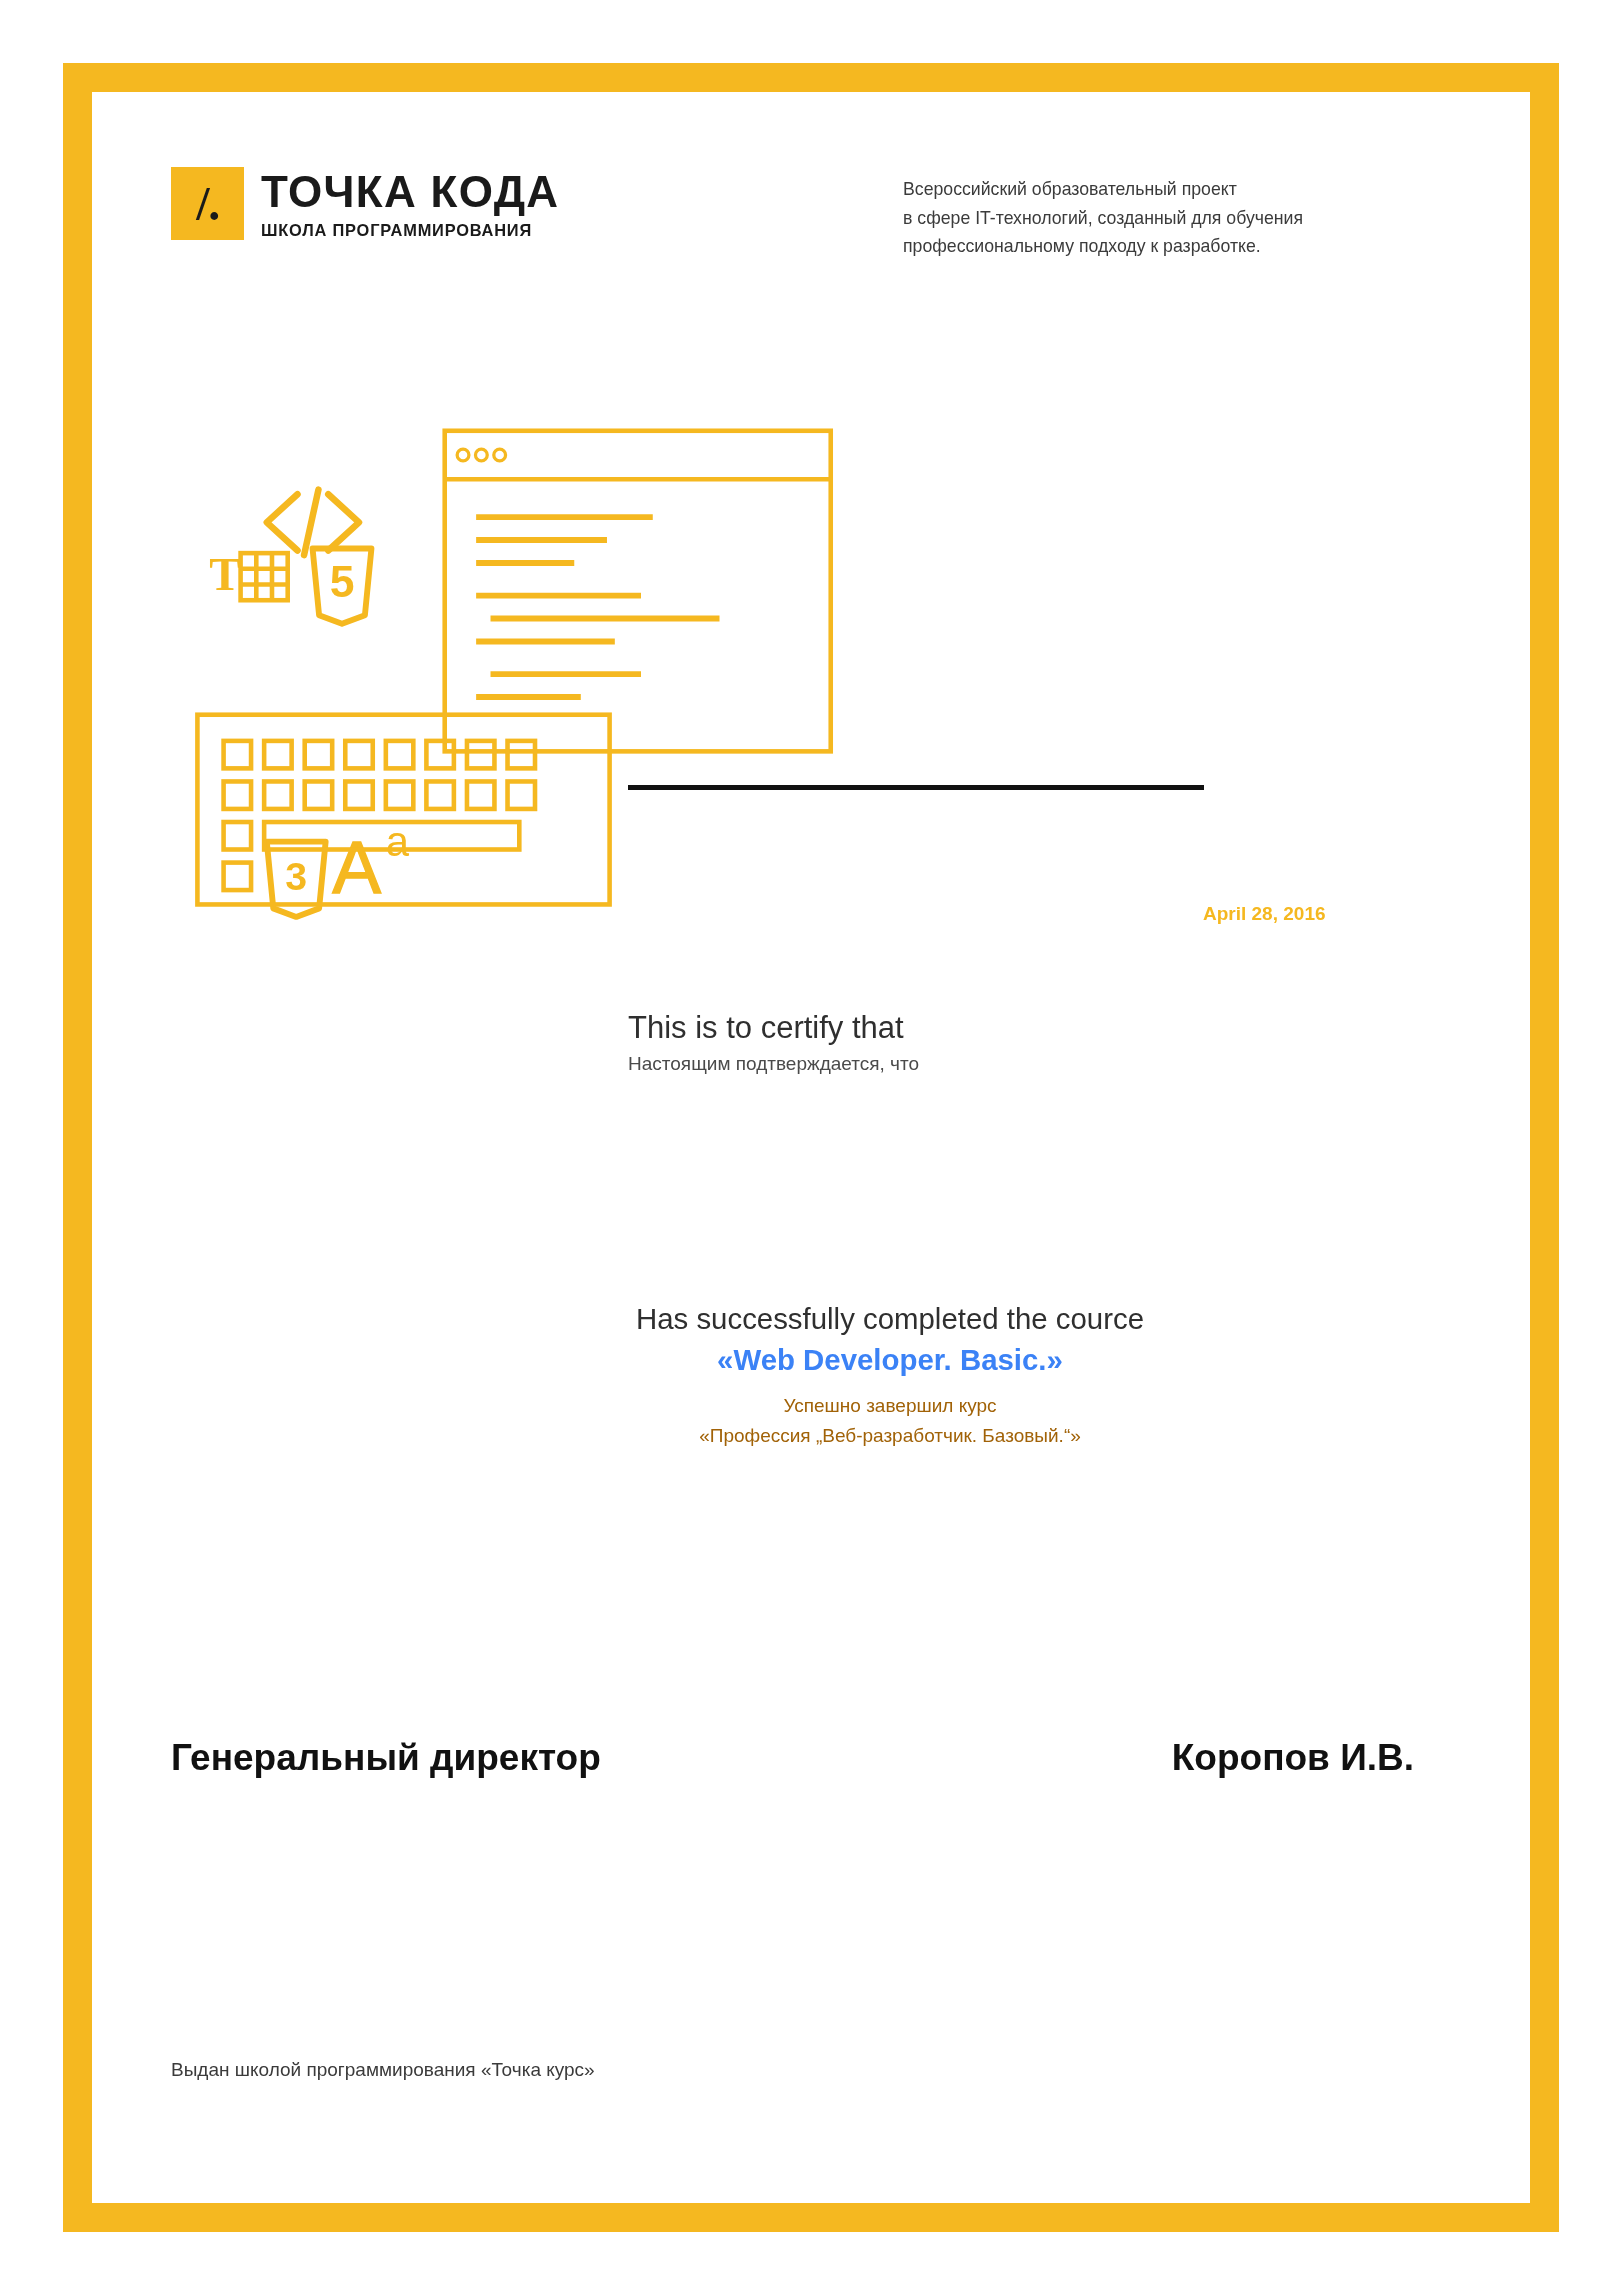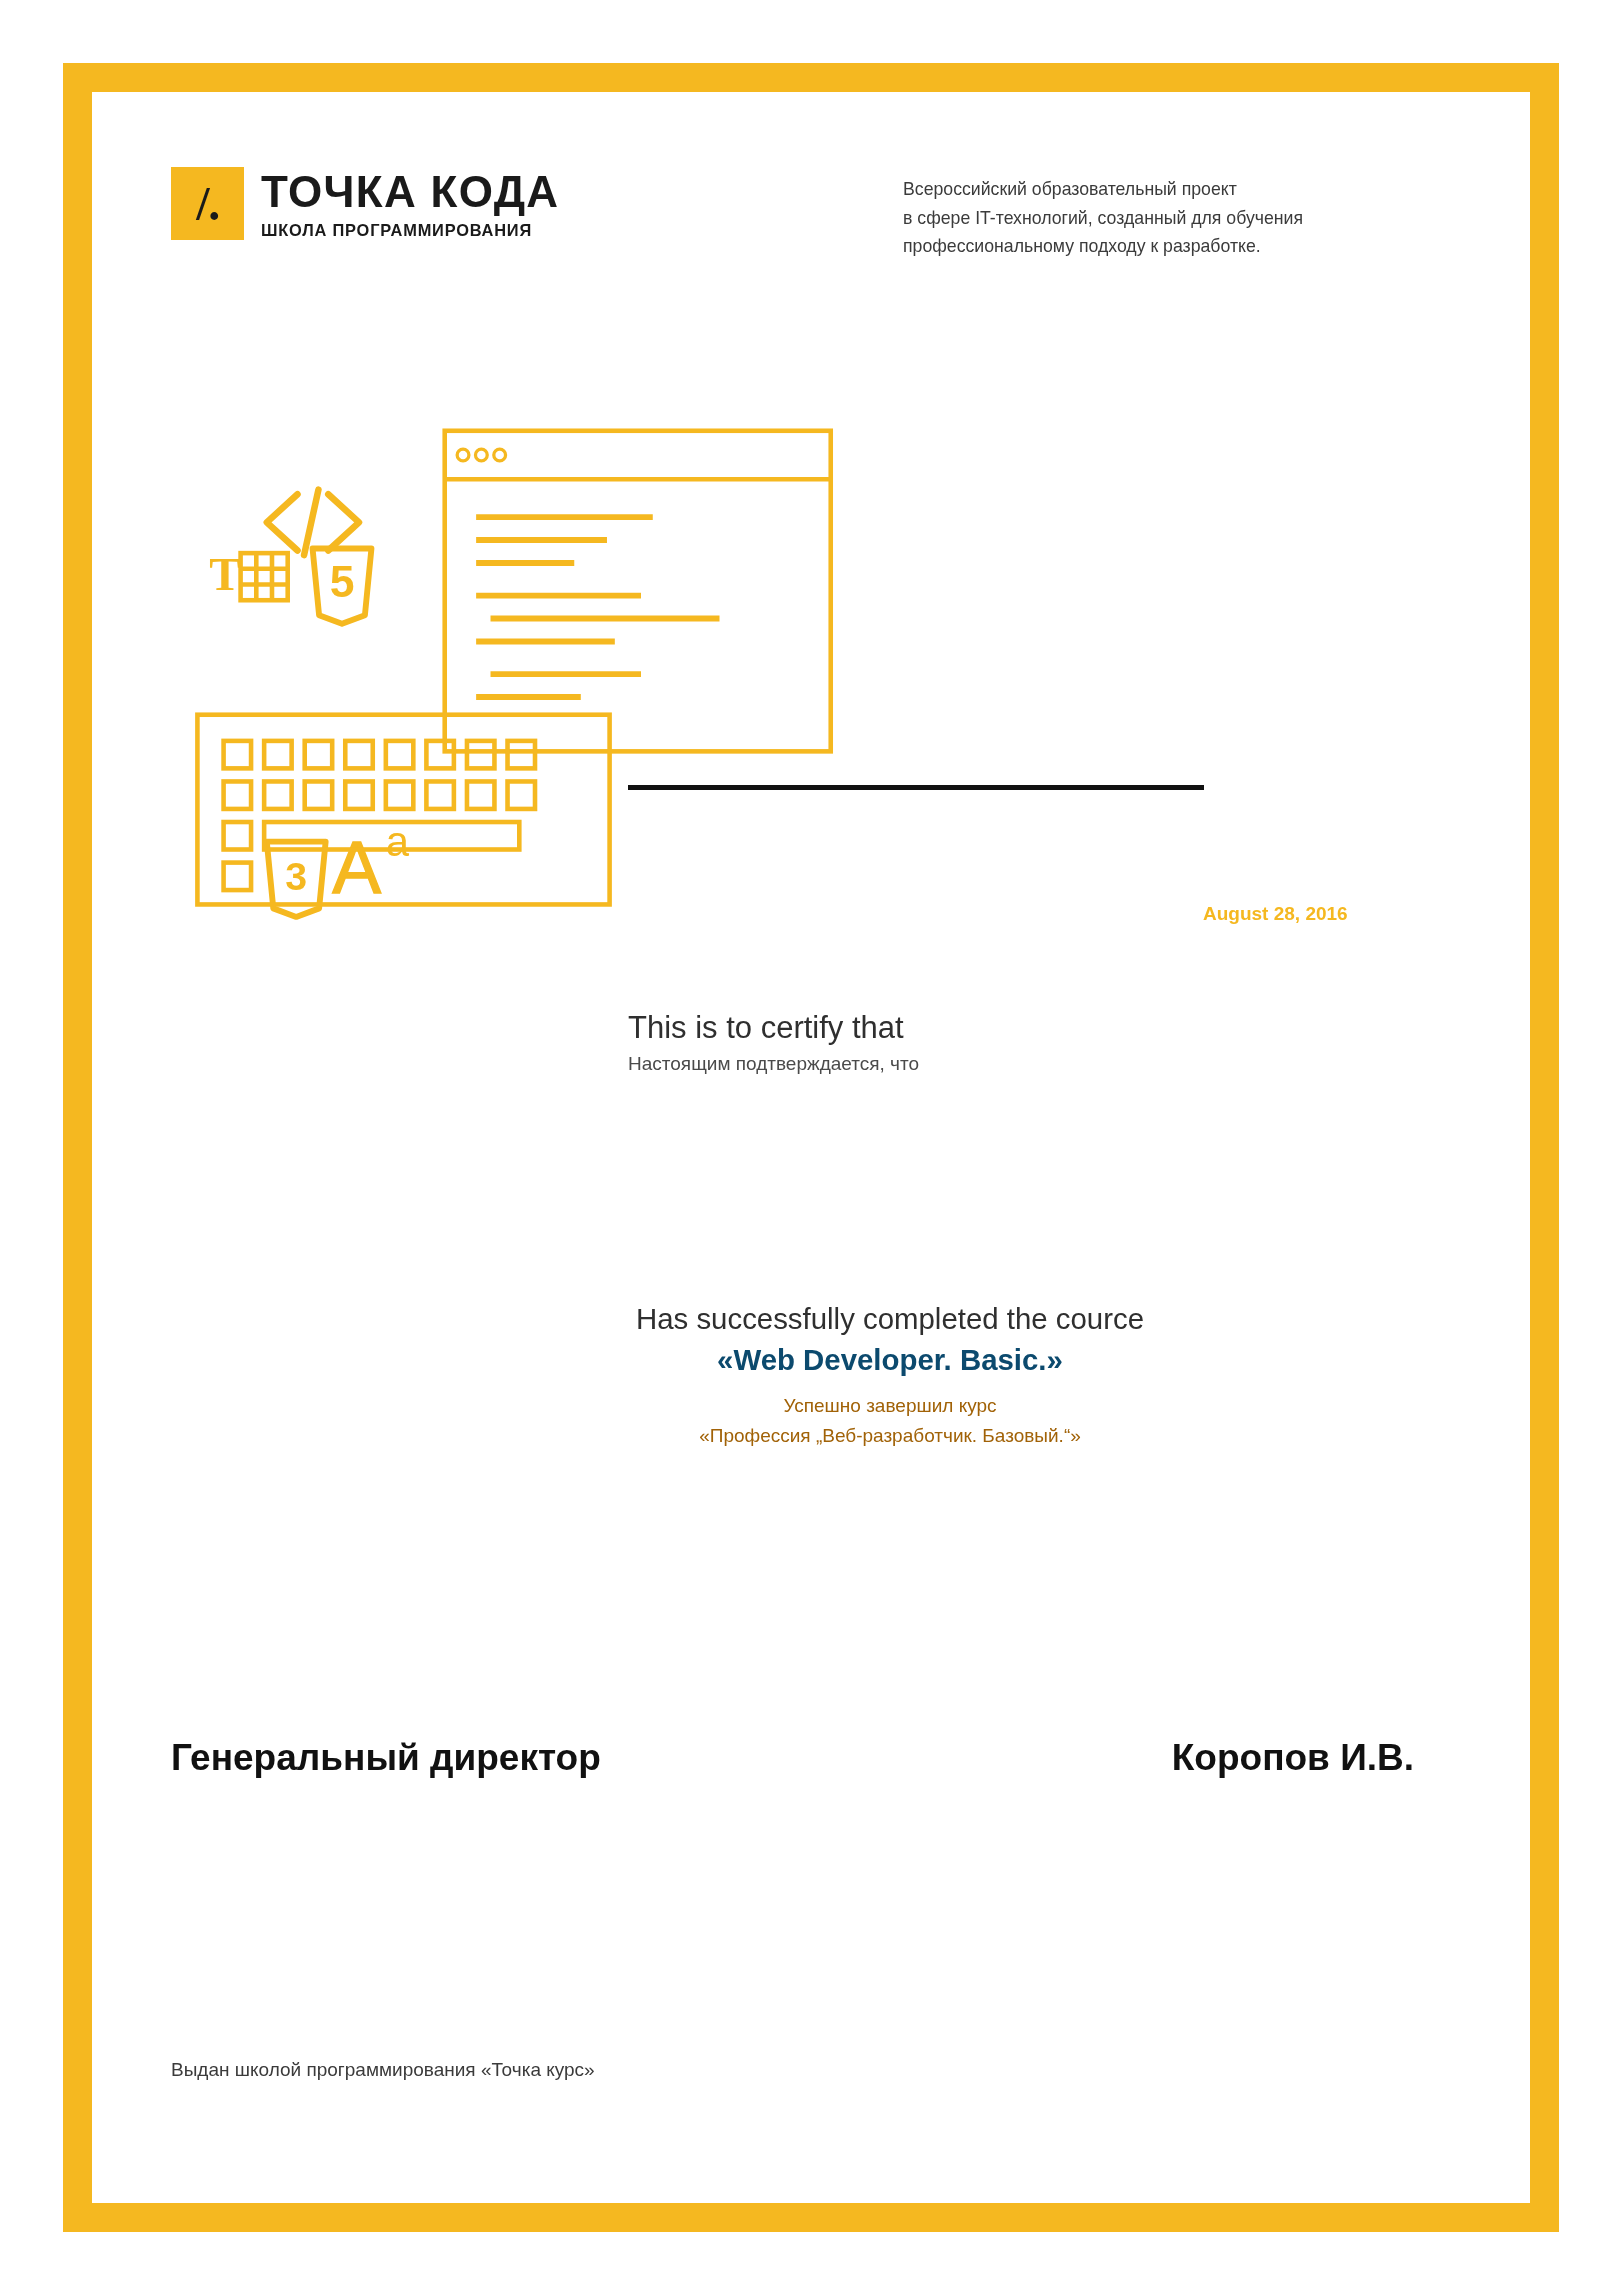--- a/index.html
+++ b/index.html
@@ -170,21 +170,21 @@
     text-align: center;
   }
   .course-en {
     font-size: 29.4px;
     color: #2f2f2f;
     line-height: 1.35;
   }
   .course-en-name {
     font-size: 29.4px;
     font-weight: bold;
-    color: #0c4a6e;
+    color: #3b82f6;
     margin-top: 3.9px;
   }
   .course-ru {
     margin-top: 15.7px;
     font-size: 19px;
     color: #a16207;
     line-height: 1.5;
   }
 
   
@@ -312,21 +312,21 @@
           <rect x="124" y="616" width="390" height="42"></rect>
           <rect x="62" y="678" width="42" height="42"></rect>
         </g>
       </g>
     </svg>
   </div>
 
   <div class="diploma-block">
     <div class="rule"></div>
     <div class="rule"></div>
-    <div class="diploma-date">August 28, 2016</div>
+    <div class="diploma-date">April 28, 2016</div>
   </div>
 
   <div class="certify">
     <div class="certify-en">This is to certify that</div>
     <div class="certify-ru">Настоящим подтверждается, что</div>
   </div>
 
   <div class="course">
     <div class="course-en">Has successfully completed the cource</div>
     <div class="course-en-name">«Web Developer. Basic.»</div>

